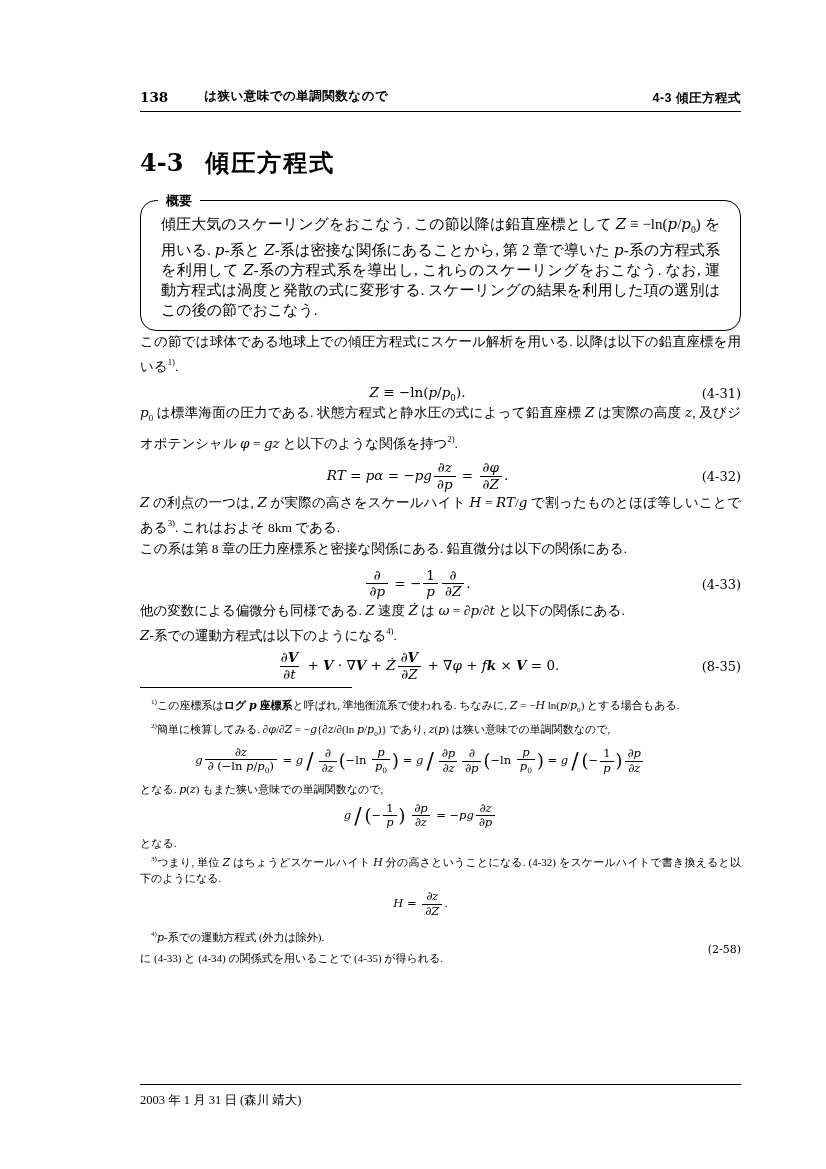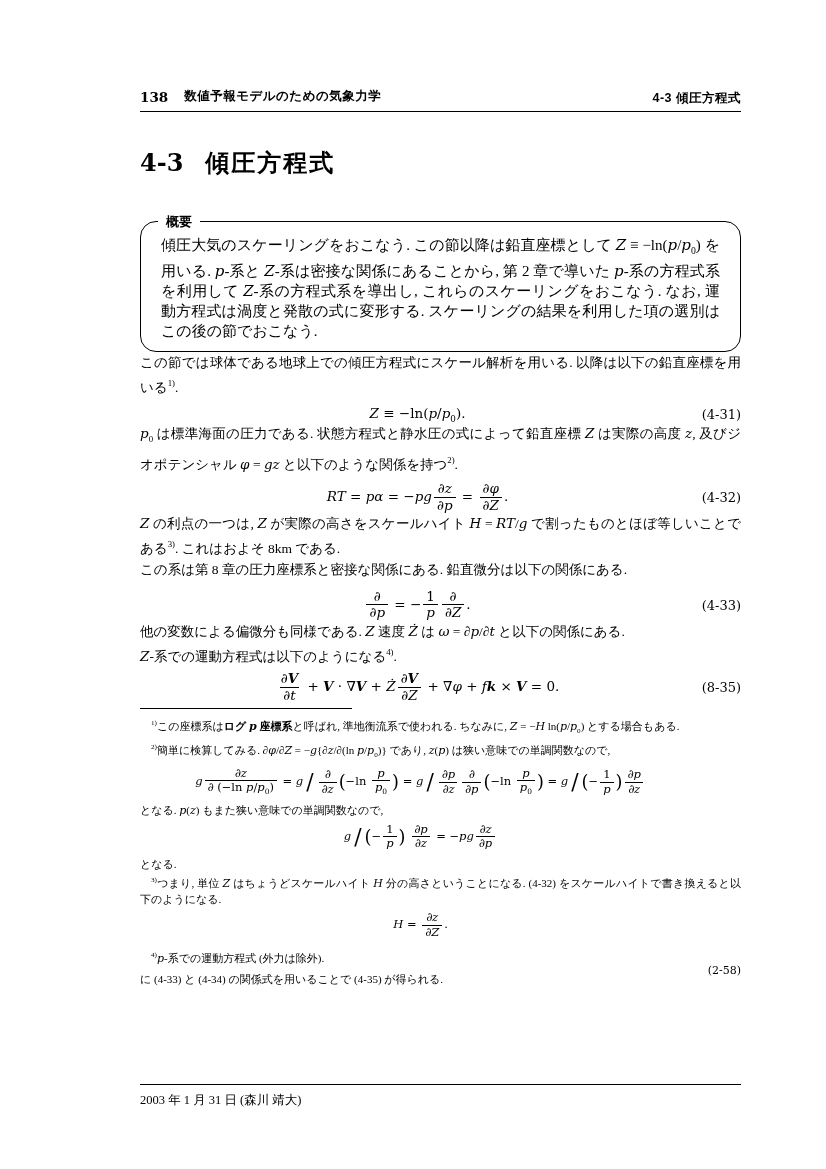--- a/index.html
+++ b/index.html
@@ -3,32 +3,32 @@
 <meta charset="utf-8">
 <style>
   html,body{margin:0;padding:0;background:#888;}
   .page{position:relative;width:826px;height:1169px;background:#ffffff;color:#000;
         font-family:"Liberation Serif","DejaVu Serif",serif;overflow:hidden;}
   .content{position:absolute;left:140px;top:0;width:601px;}
 
   
   .pheader{display:flex;justify-content:space-between;align-items:baseline;
            margin-top:88px;font-size:13px;font-weight:bold;}
-  .pheader .hleft{display:flex;gap:16px;align-items:flex-end;}
+  .pheader .hleft{display:flex;gap:36px;align-items:flex-end;}
   .page-number{font-family:"DejaVu Serif",serif;font-size:13.5px;}
   .book-title,.section-ref{font-family:"Liberation Sans",sans-serif;font-size:12.5px;letter-spacing:.5px;}
   .header-rule{border:0;border-top:1.5px solid #000;margin:4px 0 0 0;}
 
   
   .sec-title{display:flex;gap:22px;margin:35px 0 0 0;font-size:24px;font-weight:bold;align-items:baseline;}
   .sec-num{font-family:"DejaVu Serif",serif;}
   .sec-text{font-family:"Liberation Sans",sans-serif;letter-spacing:2px;}
 
   
-  .abs-box{position:relative;margin-top:42px;border:1.5px solid #000;border-radius:16px;
+  .abs-box{position:relative;margin-top:21px;border:1.5px solid #000;border-radius:16px;
            padding:13px 20px 10px 20px;}
   .abs-label{position:absolute;top:-9px;left:17px;background:#fff;padding:0 8px;
              font-family:"Liberation Sans",sans-serif;font-weight:bold;font-size:13px;}
   .abs-text{font-size:15px;line-height:20px;text-align:justify;}
 
   
   p.body{font-size:13.5px;line-height:21px;text-align:justify;margin:0;}
 
   
   .eq{position:relative;text-align:center;font-size:13.5px;font-family:"DejaVu Serif",serif;}
@@ -67,21 +67,21 @@
 </style>
 </head>
 <body>
 
 <div class="page">
   <div class="content">
 
     <div class="pheader">
       <div class="hleft">
         <span class="page-number">138</span>
-        <span class="book-title">数値予報モデルのための気象力学</span>
+        <span class="book-title">は狭い意味での単調関数なので</span>
       </div>
       <span class="section-ref">4-3 傾圧方程式</span>
     </div>
     <hr class="header-rule">
 
     <div class="sec-title">
       <span class="sec-num">4-3</span>
       <span class="sec-text">傾圧方程式</span>
     </div>
 

